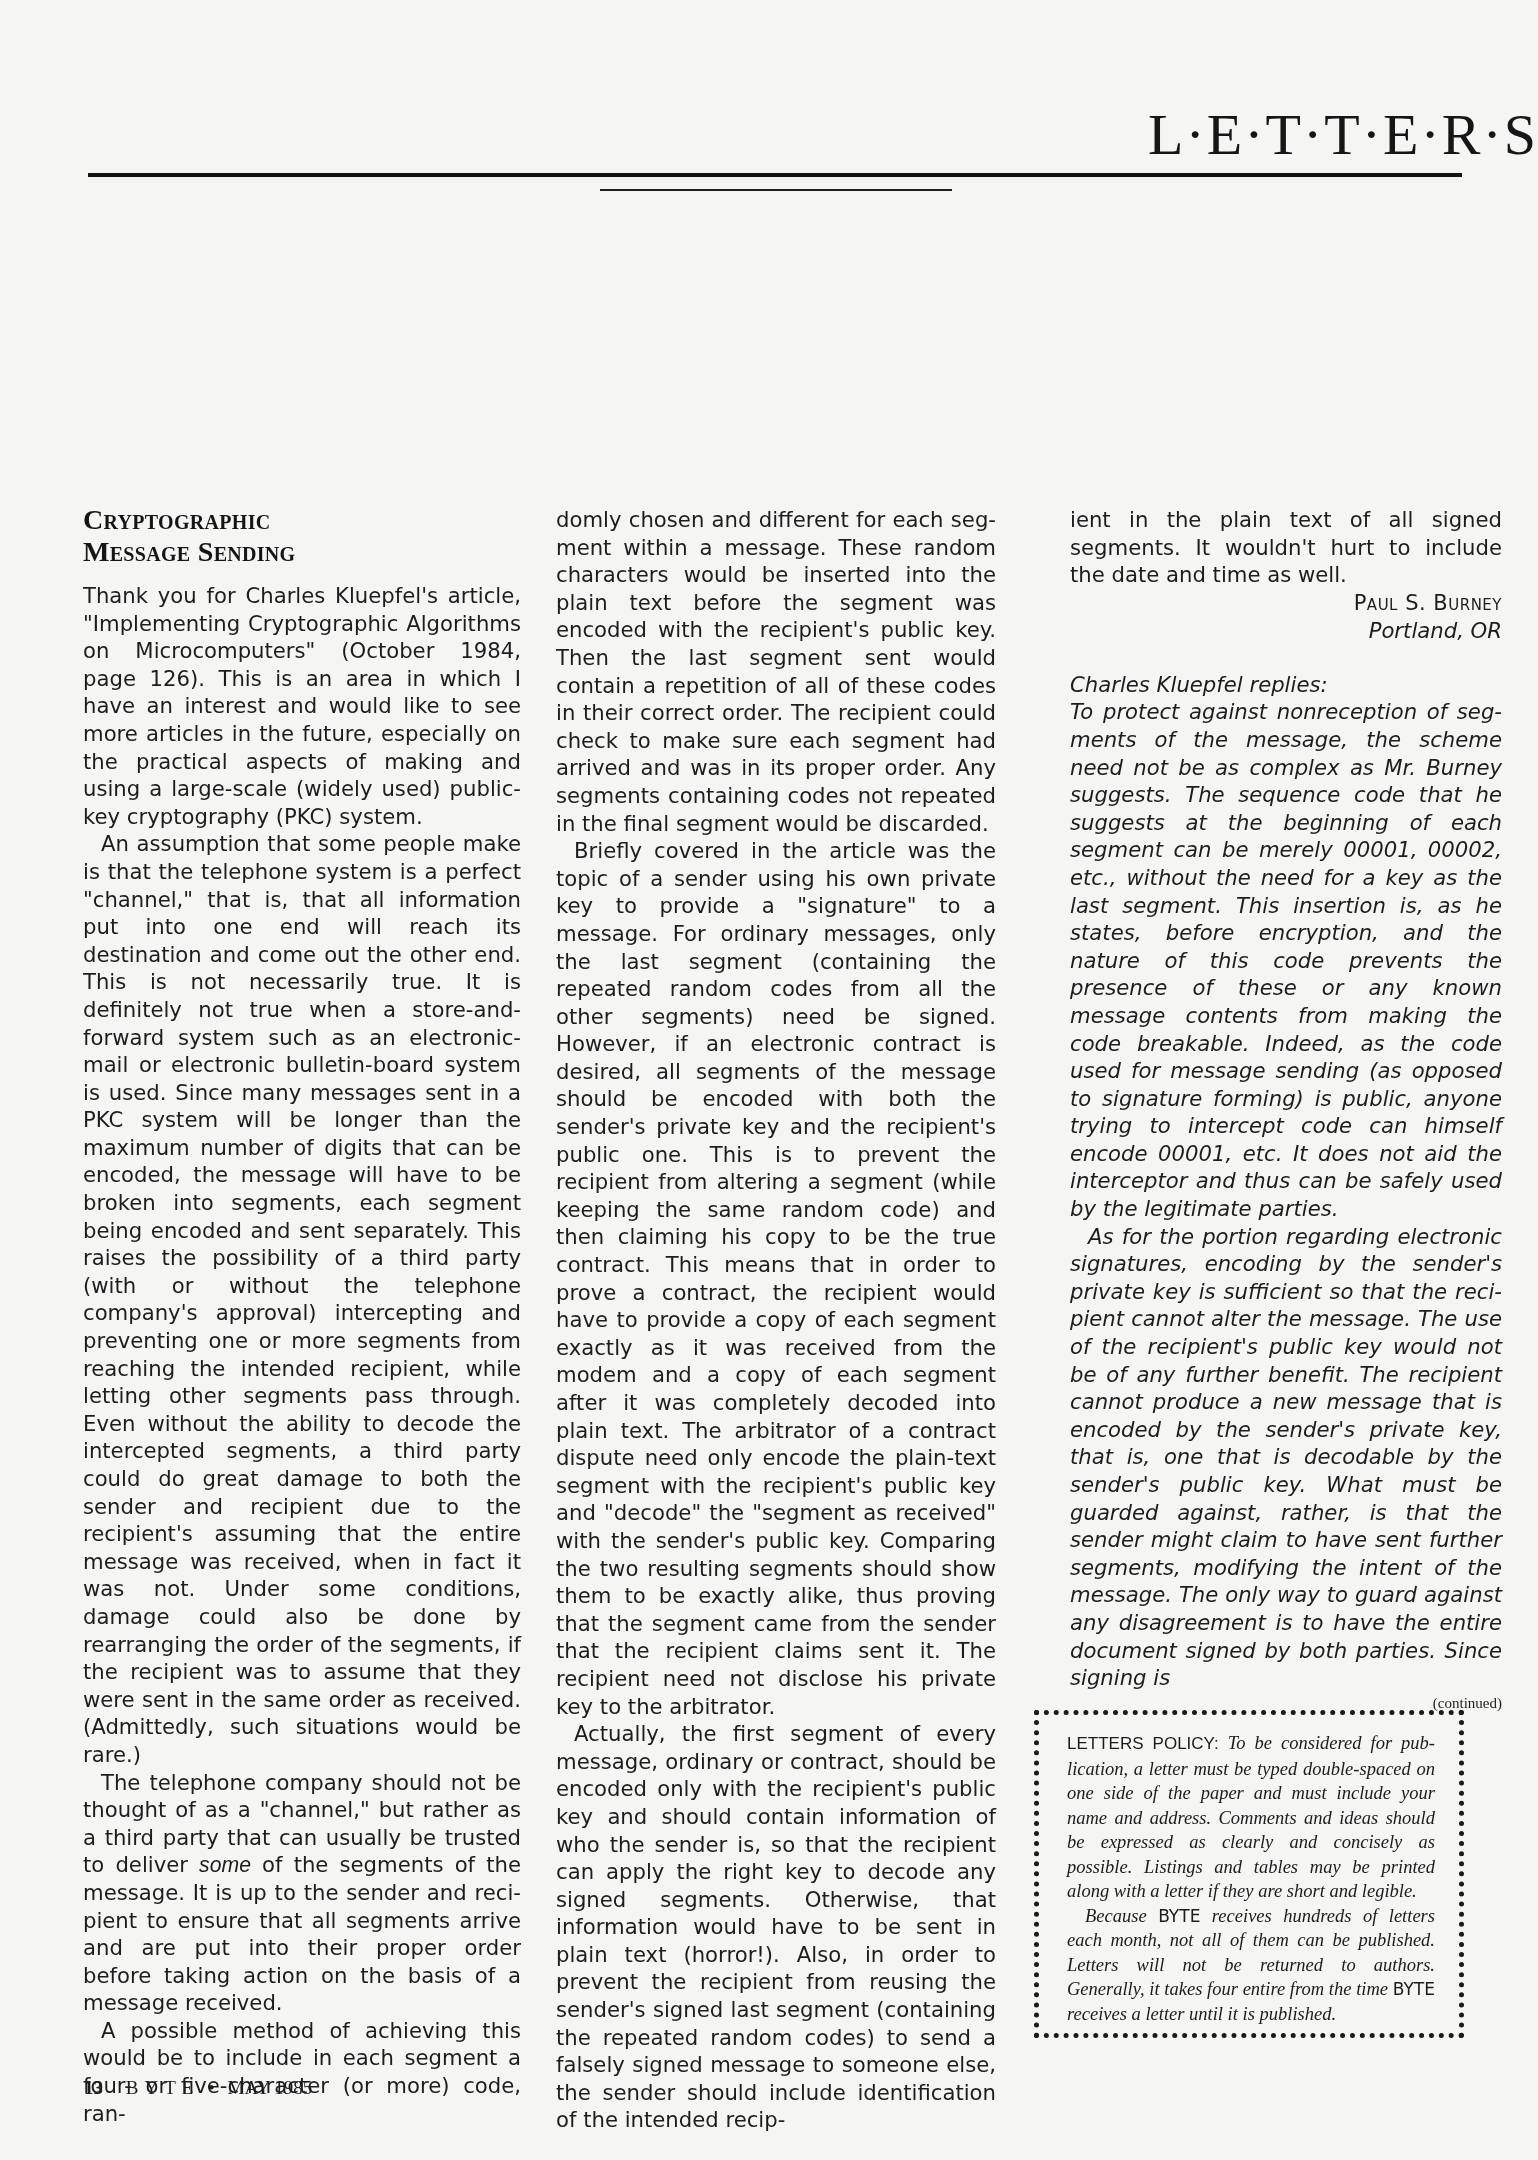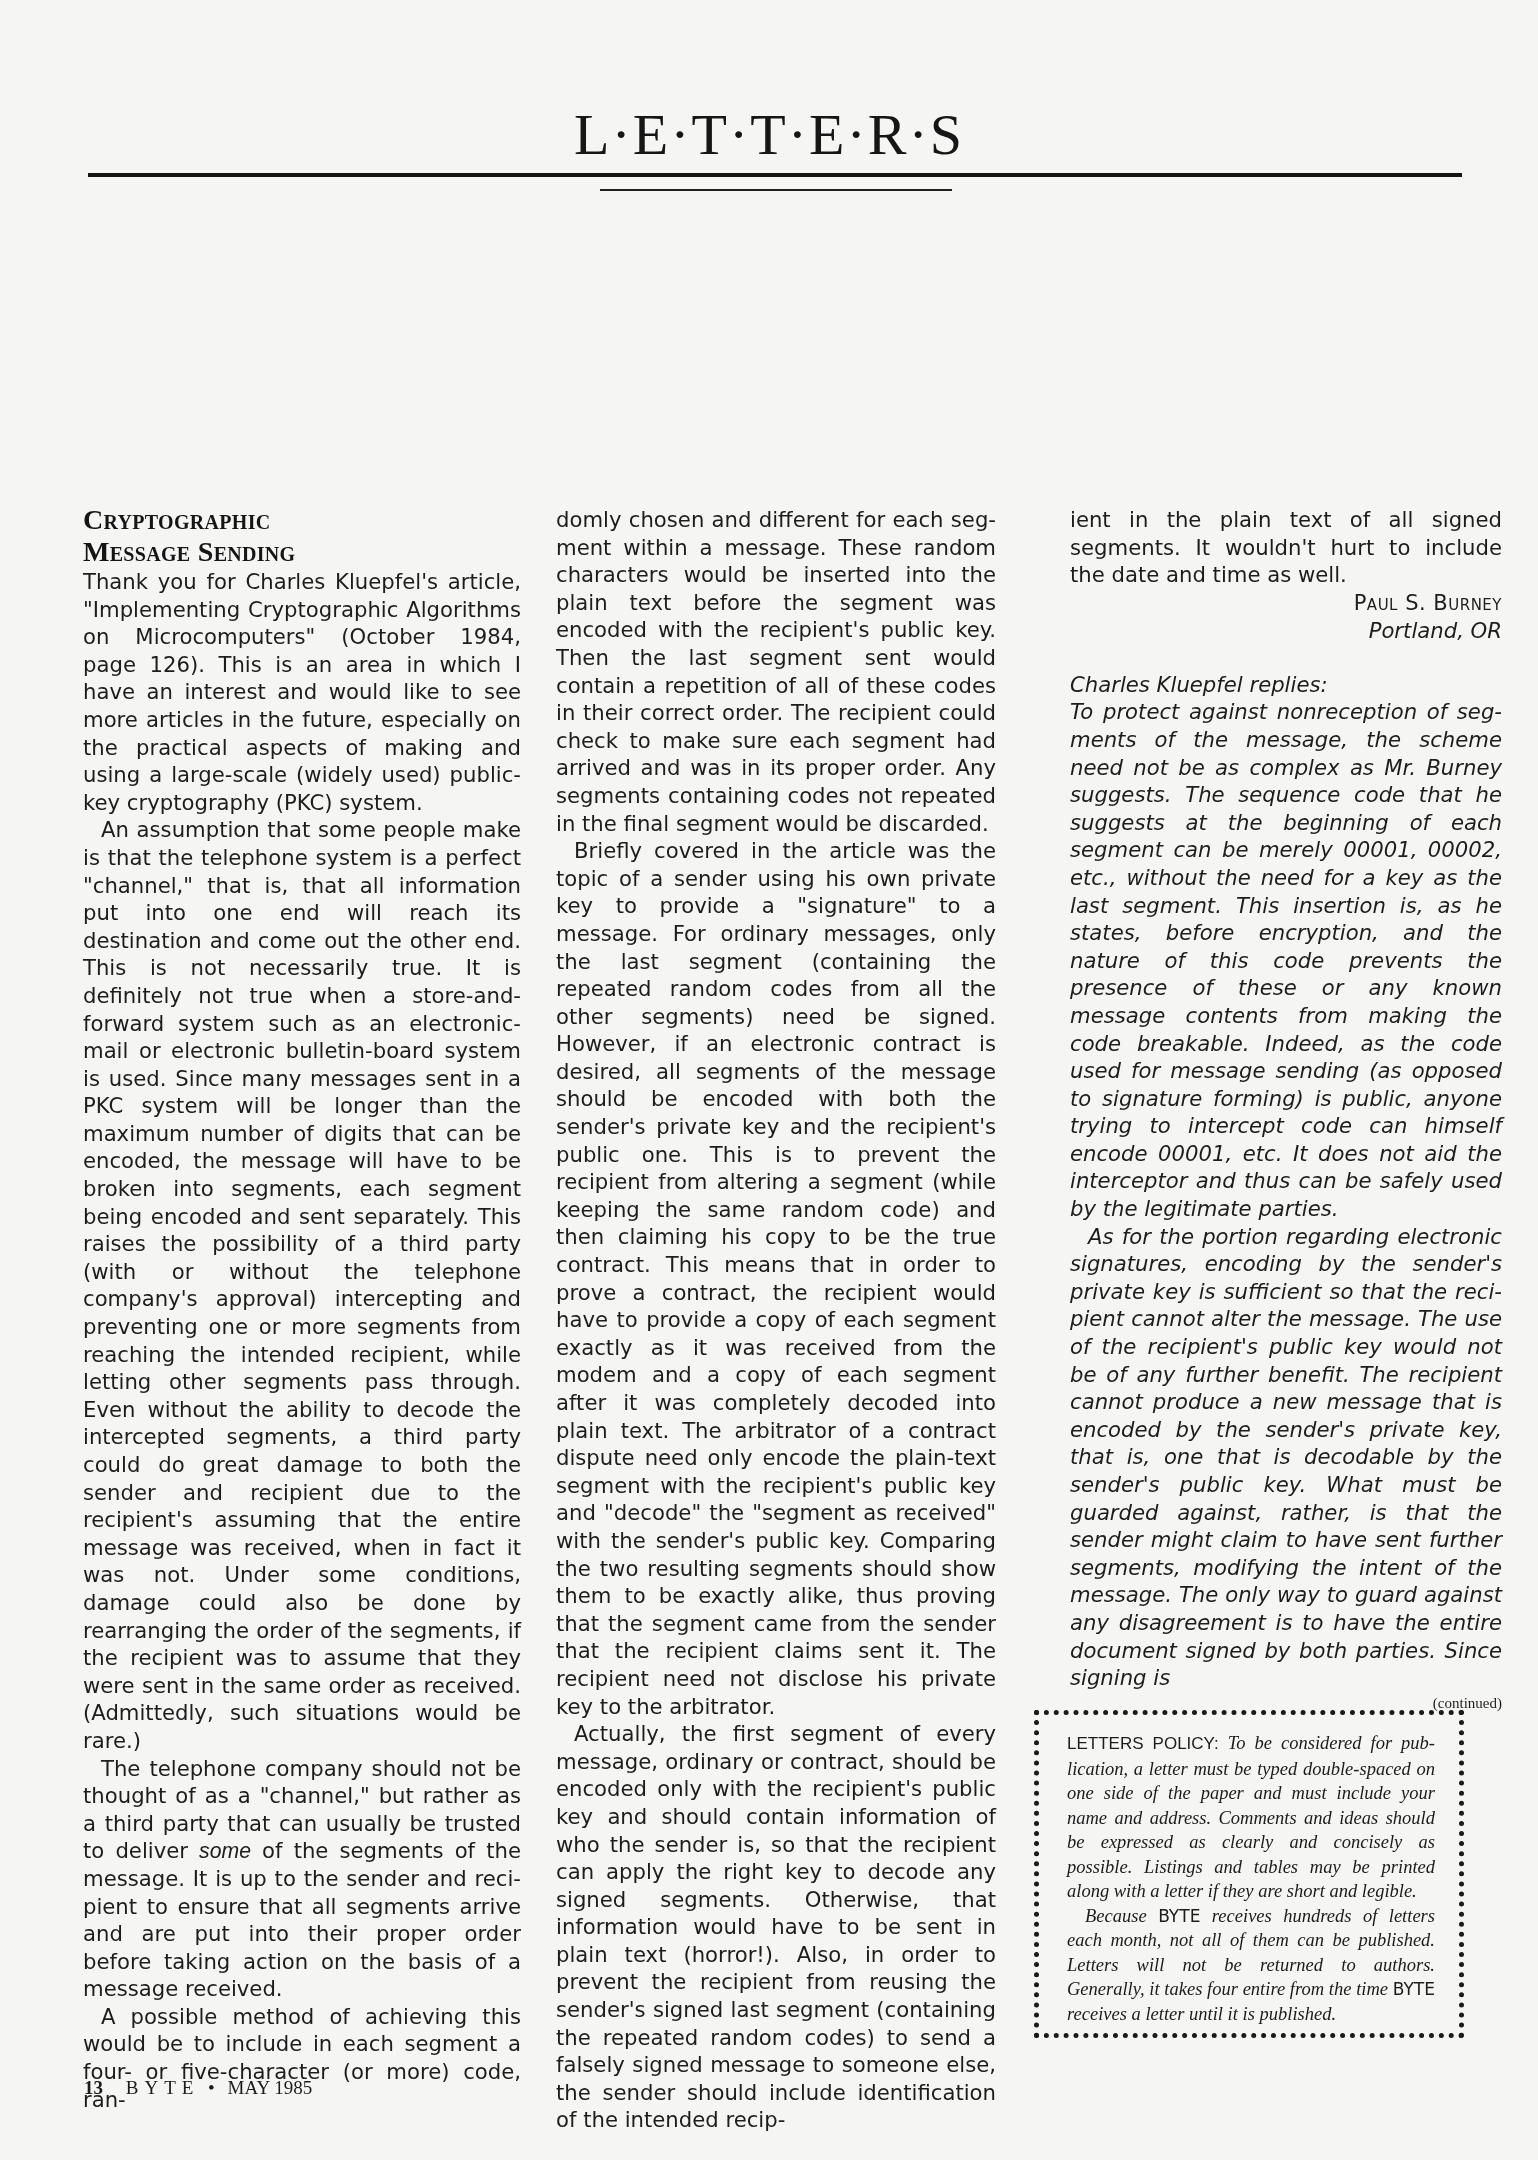--- a/index.html
+++ b/index.html
@@ -12,21 +12,21 @@
     body {
       position: relative;
       font-family: "DejaVu Sans", "Liberation Sans", sans-serif;
       overflow: hidden;
     }
     .masthead {
       position: absolute;
       top: 100px;
       left: 0;
       width: 1538px;
-      text-align: center;
+      text-align: right;
     }
     .masthead-title {
       font-family: "Liberation Serif", "DejaVu Serif", serif;
       font-size: 58px;
       letter-spacing: 2px;
       color: #161616;
       line-height: 70px;
     }
     .rule-long {
       position: absolute;
@@ -57,20 +57,21 @@
     .col-2 { left: 556px; width: 440px; }
     .col-3 { left: 1070px; width: 432px; }
     .headline {
       font-family: "Liberation Serif", "DejaVu Serif", serif;
       font-weight: bold;
       font-size: 28px;
       line-height: 32px;
       font-variant: small-caps;
       letter-spacing: 0.3px;
       margin-top: -2px;
+      margin-bottom: 14px;
       text-align: left;
       color: #151515;
     }
     .headline span { display: block; }
     p.body { text-indent: 0; }
     p.body.indent { text-indent: 18px; }
     .signature {
       text-align: right;
       font-variant: small-caps;
       font-size: 21px;

